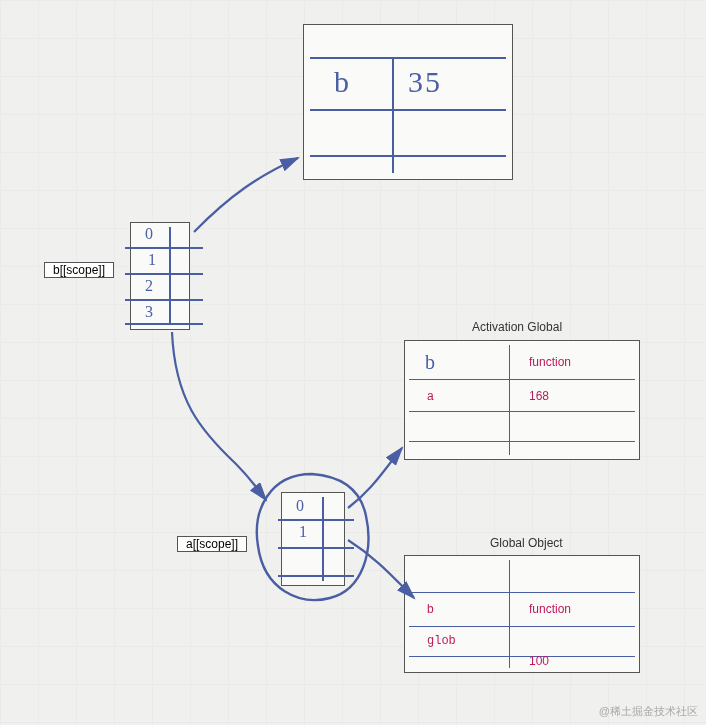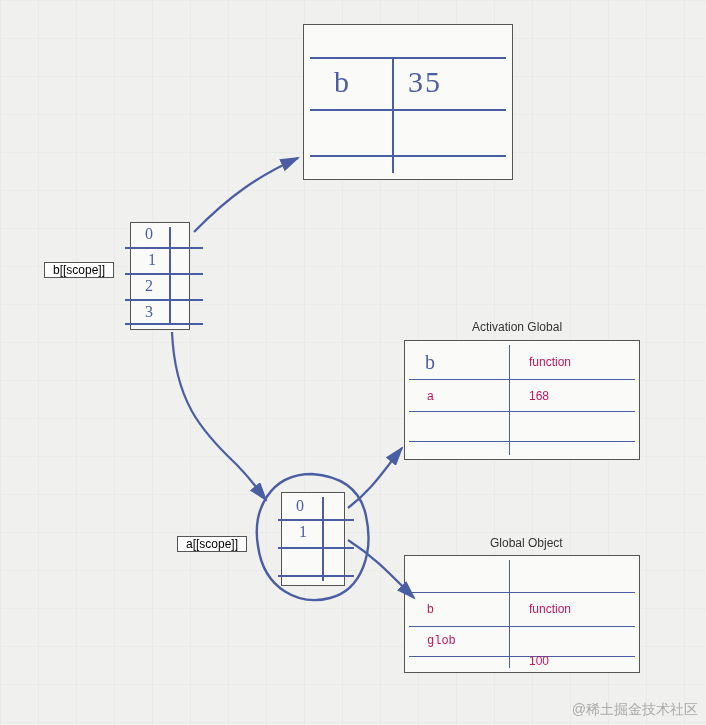--- a/index.html
+++ b/index.html
@@ -70,21 +70,21 @@
   
   .go-title { position: absolute; left: 490px; top: 536px; font-size: 12px; color: #333; }
   .go-table { left: 404px; top: 555px; width: 236px; height: 118px; }
   .go-table .ir { position: absolute; left: 4px; right: 4px; border-bottom: 1.5px solid #4a5ea3; }
   .go-table .cv { position: absolute; top: 4px; bottom: 4px; left: 104px; border-left: 1.5px solid #4a5ea3; }
 
   .watermark {
     position: absolute;
     right: 8px;
     bottom: 6px;
-    font-size: 14px;
+    font-size: 11px;
     color: #aaa;
   }
 
   svg.arrows { position: absolute; inset: 0; z-index: 2; pointer-events: none; }
 </style>
 </head>
 <body>
 
 <div class="canvas">
 

